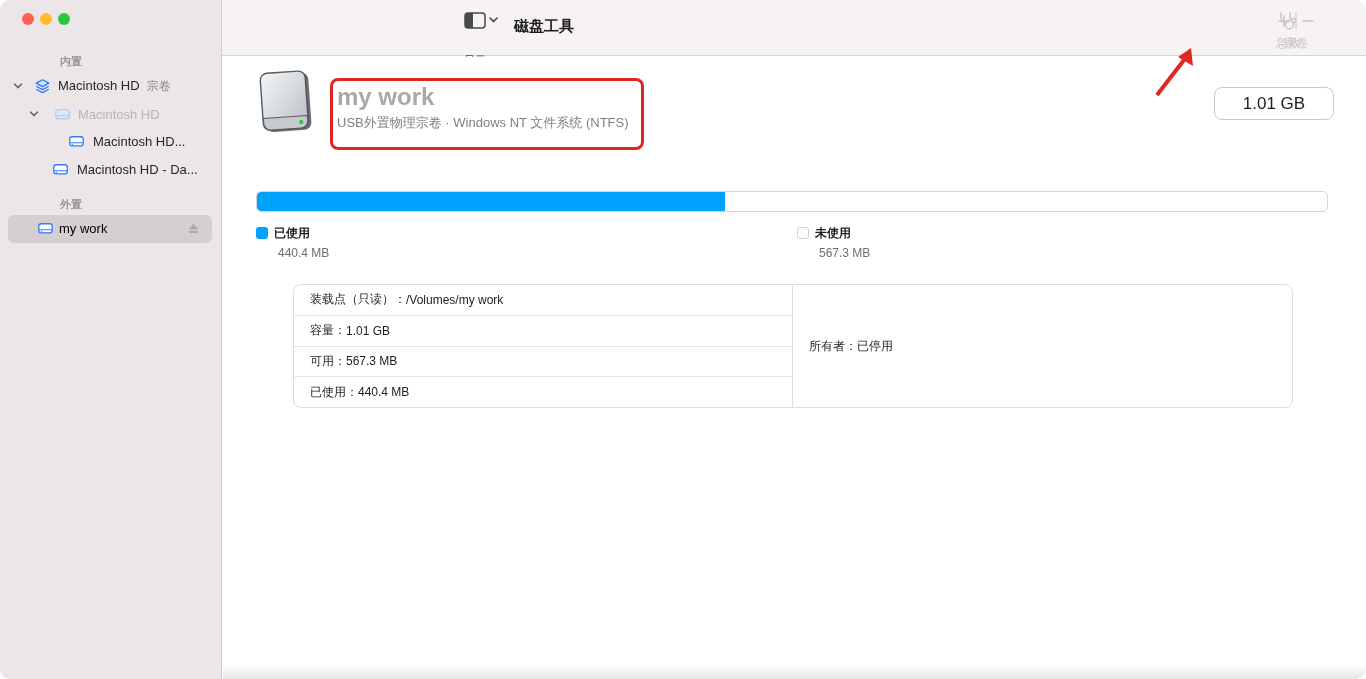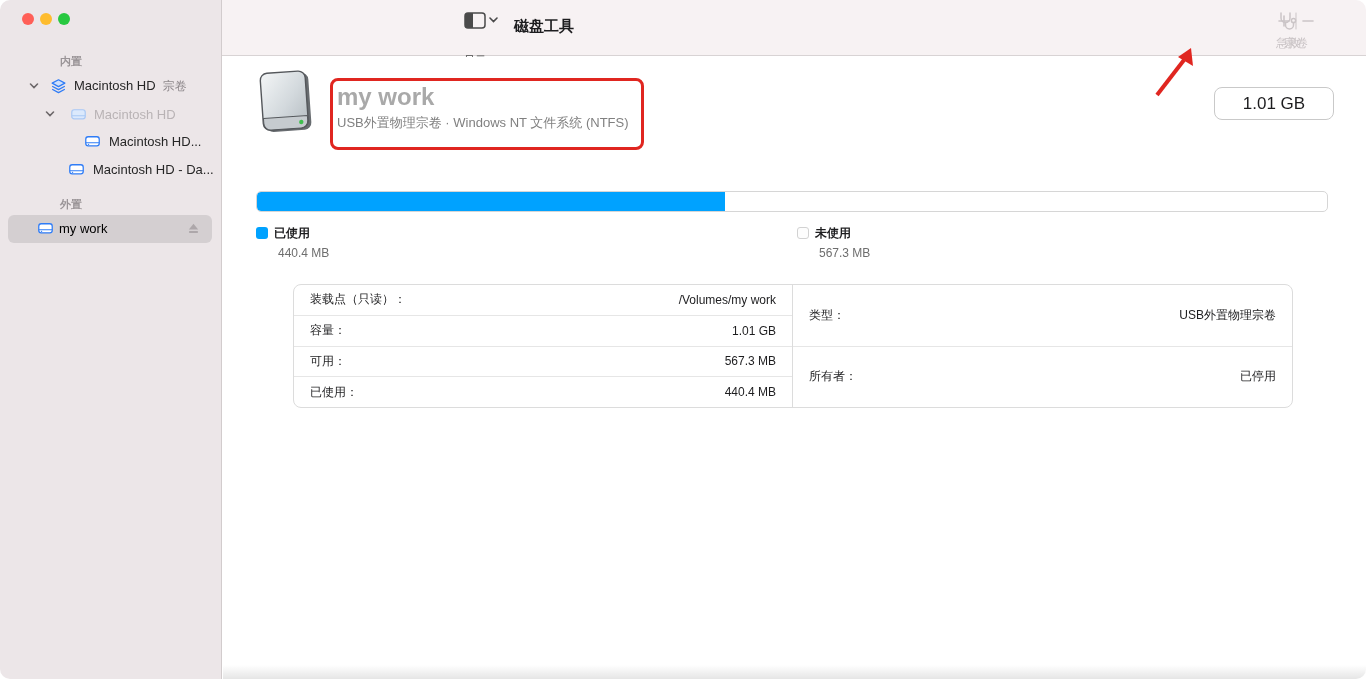--- a/index.html
+++ b/index.html
@@ -6,21 +6,21 @@
   html,body { width:1366px; height:679px; background:#fff; font-family:"Liberation Sans","DejaVu Sans",sans-serif; overflow:hidden; }
   .window { position:relative; width:1366px; height:679px; background:#fff; border-radius:10px; overflow:hidden; }
 
   
   .sidebar { position:absolute; left:0; top:0; width:222px; height:679px; background:#ece6e8; border-right:1px solid #d2cccd; }
   .traffic { position:absolute; top:13px; width:12px; height:12px; border-radius:50%; }
   .t-close { left:22px; background:#ff5f57; }
   .t-min   { left:40px; background:#febc2e; }
   .t-zoom  { left:58px; background:#28c840; }
   .sec-header { position:absolute; left:16px; font-size:11px; font-weight:bold; color:#9a9497;padding-left:44px; }
-  .side-row { position:absolute; left:16px; width:204px; height:24px; display:flex; align-items:center; font-size:13px; color:#262626; }
+  .side-row { position:absolute; left:0; width:204px; height:24px; display:flex; align-items:center; font-size:13px; color:#262626; }
   .side-row .chev { position:absolute; width:12px; height:12px; color:#6d686a; }
   .side-row .dicon { position:absolute; width:19px; height:19px; }
   .side-row .lbl { position:absolute; white-space:nowrap; }
   .side-row .badge { font-size:12px; color:#8e888b; margin-left:7px; font-weight:normal; }
   .dimmed { color:#b9b3b5; }
   .row-selected { position:absolute; left:8px; width:204px; height:28px; background:#d4cfd1; border-radius:6px; display:flex; align-items:center; }
   .eject-glyph { position:absolute; right:12px; top:7px; width:13px; height:13px; opacity:.55; }
 
   
   .toolbar { position:absolute; left:222px; top:0; right:0; height:56px; background:#f7f2f3; border-bottom:1px solid #d8d3d4; }
@@ -52,22 +52,22 @@
   .legend .name { position:absolute; left:18px; top:0; font-size:12px; font-weight:bold; color:#1d1d1f; white-space:nowrap; }
   .legend .val { position:absolute; left:22px; top:21px; font-size:12px; color:#6e6e6e; white-space:nowrap; }
   .legend-used { left:33px; }
   .legend-unused { left:574px; }
   .sw-used { background:#00a2ff; }
   .sw-unused { background:#fdfdfd; border:1px solid #d2d2d2; }
 
   .info-wrap { position:absolute; left:70px; top:227px; width:1000px; height:124px; border:1px solid #dcdcdc; border-radius:8px; display:flex; background:#fff; }
   .info-col { width:50%; display:flex; flex-direction:column; }
   .info-col.left { border-right:1px solid #dcdcdc; }
-  .info-row { flex:1; display:flex; align-items:center; justify-content:space-between; padding:0 16px; font-size:12px; color:#1d1d1f; }
-  .info-row + .info-row { border-top:1px solid #e6e6e6;gap:37px; }
+  .info-row { flex:1; display:flex; align-items:center; padding:0 16px; font-size:12px; color:#1d1d1f; }
+  .info-row + .info-row { border-top:1px solid #e6e6e6; }
   .info-row .k { white-space:nowrap; }
   .info-row .v { white-space:nowrap; }
 
   .arrow-annot { position:absolute; left:1148px; top:42px; width:56px; height:62px; pointer-events:none; }
 </style>
 </head>
 <body>
 
 <div class="window">
 
@@ -223,24 +223,20 @@
             <span class="k">可用：</span>
             <span class="v">567.3 MB</span>
           </div>
         <div class="info-row">
             <span class="k">已使用：</span>
             <span class="v">440.4 MB</span>
           </div>
       </div>
       <div class="info-col">
         <div class="info-row">
-            <span class="k">类型：</span>
-            <span class="v">USB外置物理宗卷</span>
-          </div>
-        <div class="info-row">
             <span class="k">所有者：</span>
             <span class="v">已停用</span>
           </div>
       </div>
     </div>
   </div>
 
   <svg class="arrow-annot" viewBox="0 0 56 62">
     <line x1="9" y1="53" x2="36" y2="18" stroke="#e02620" stroke-width="4"></line>
     <polygon points="43,6 45,24 30,15" fill="#e02620"></polygon>

